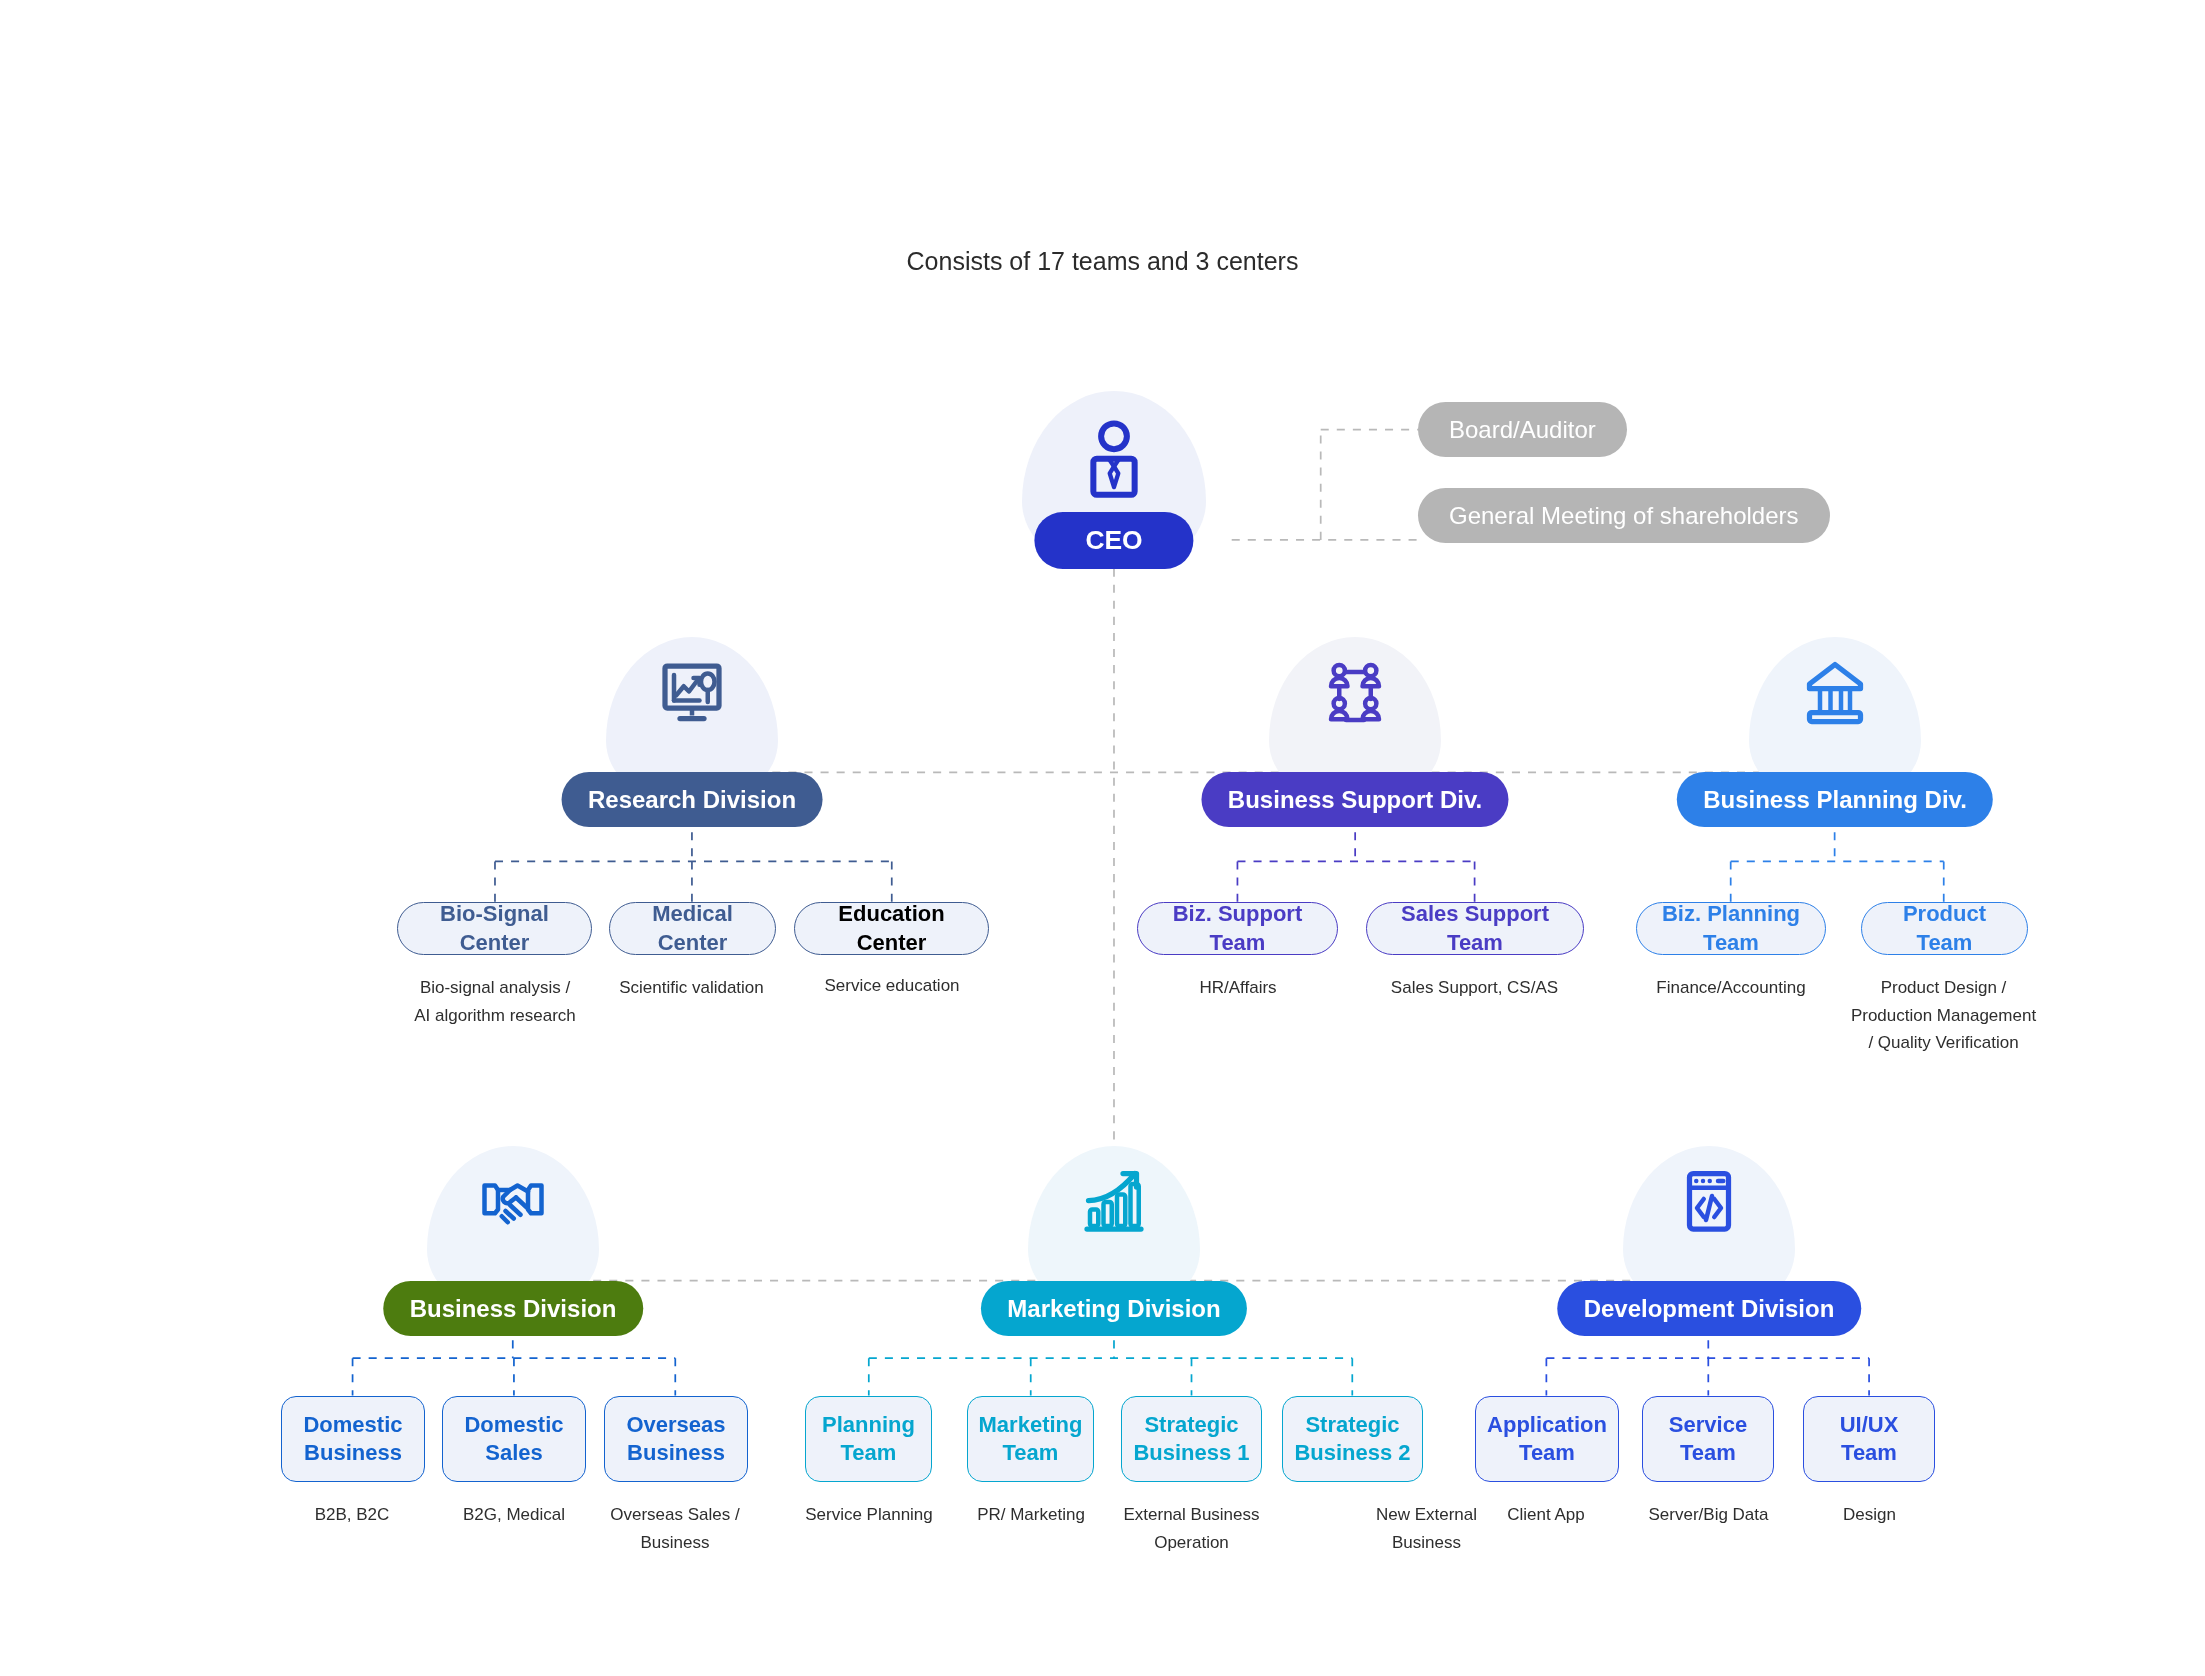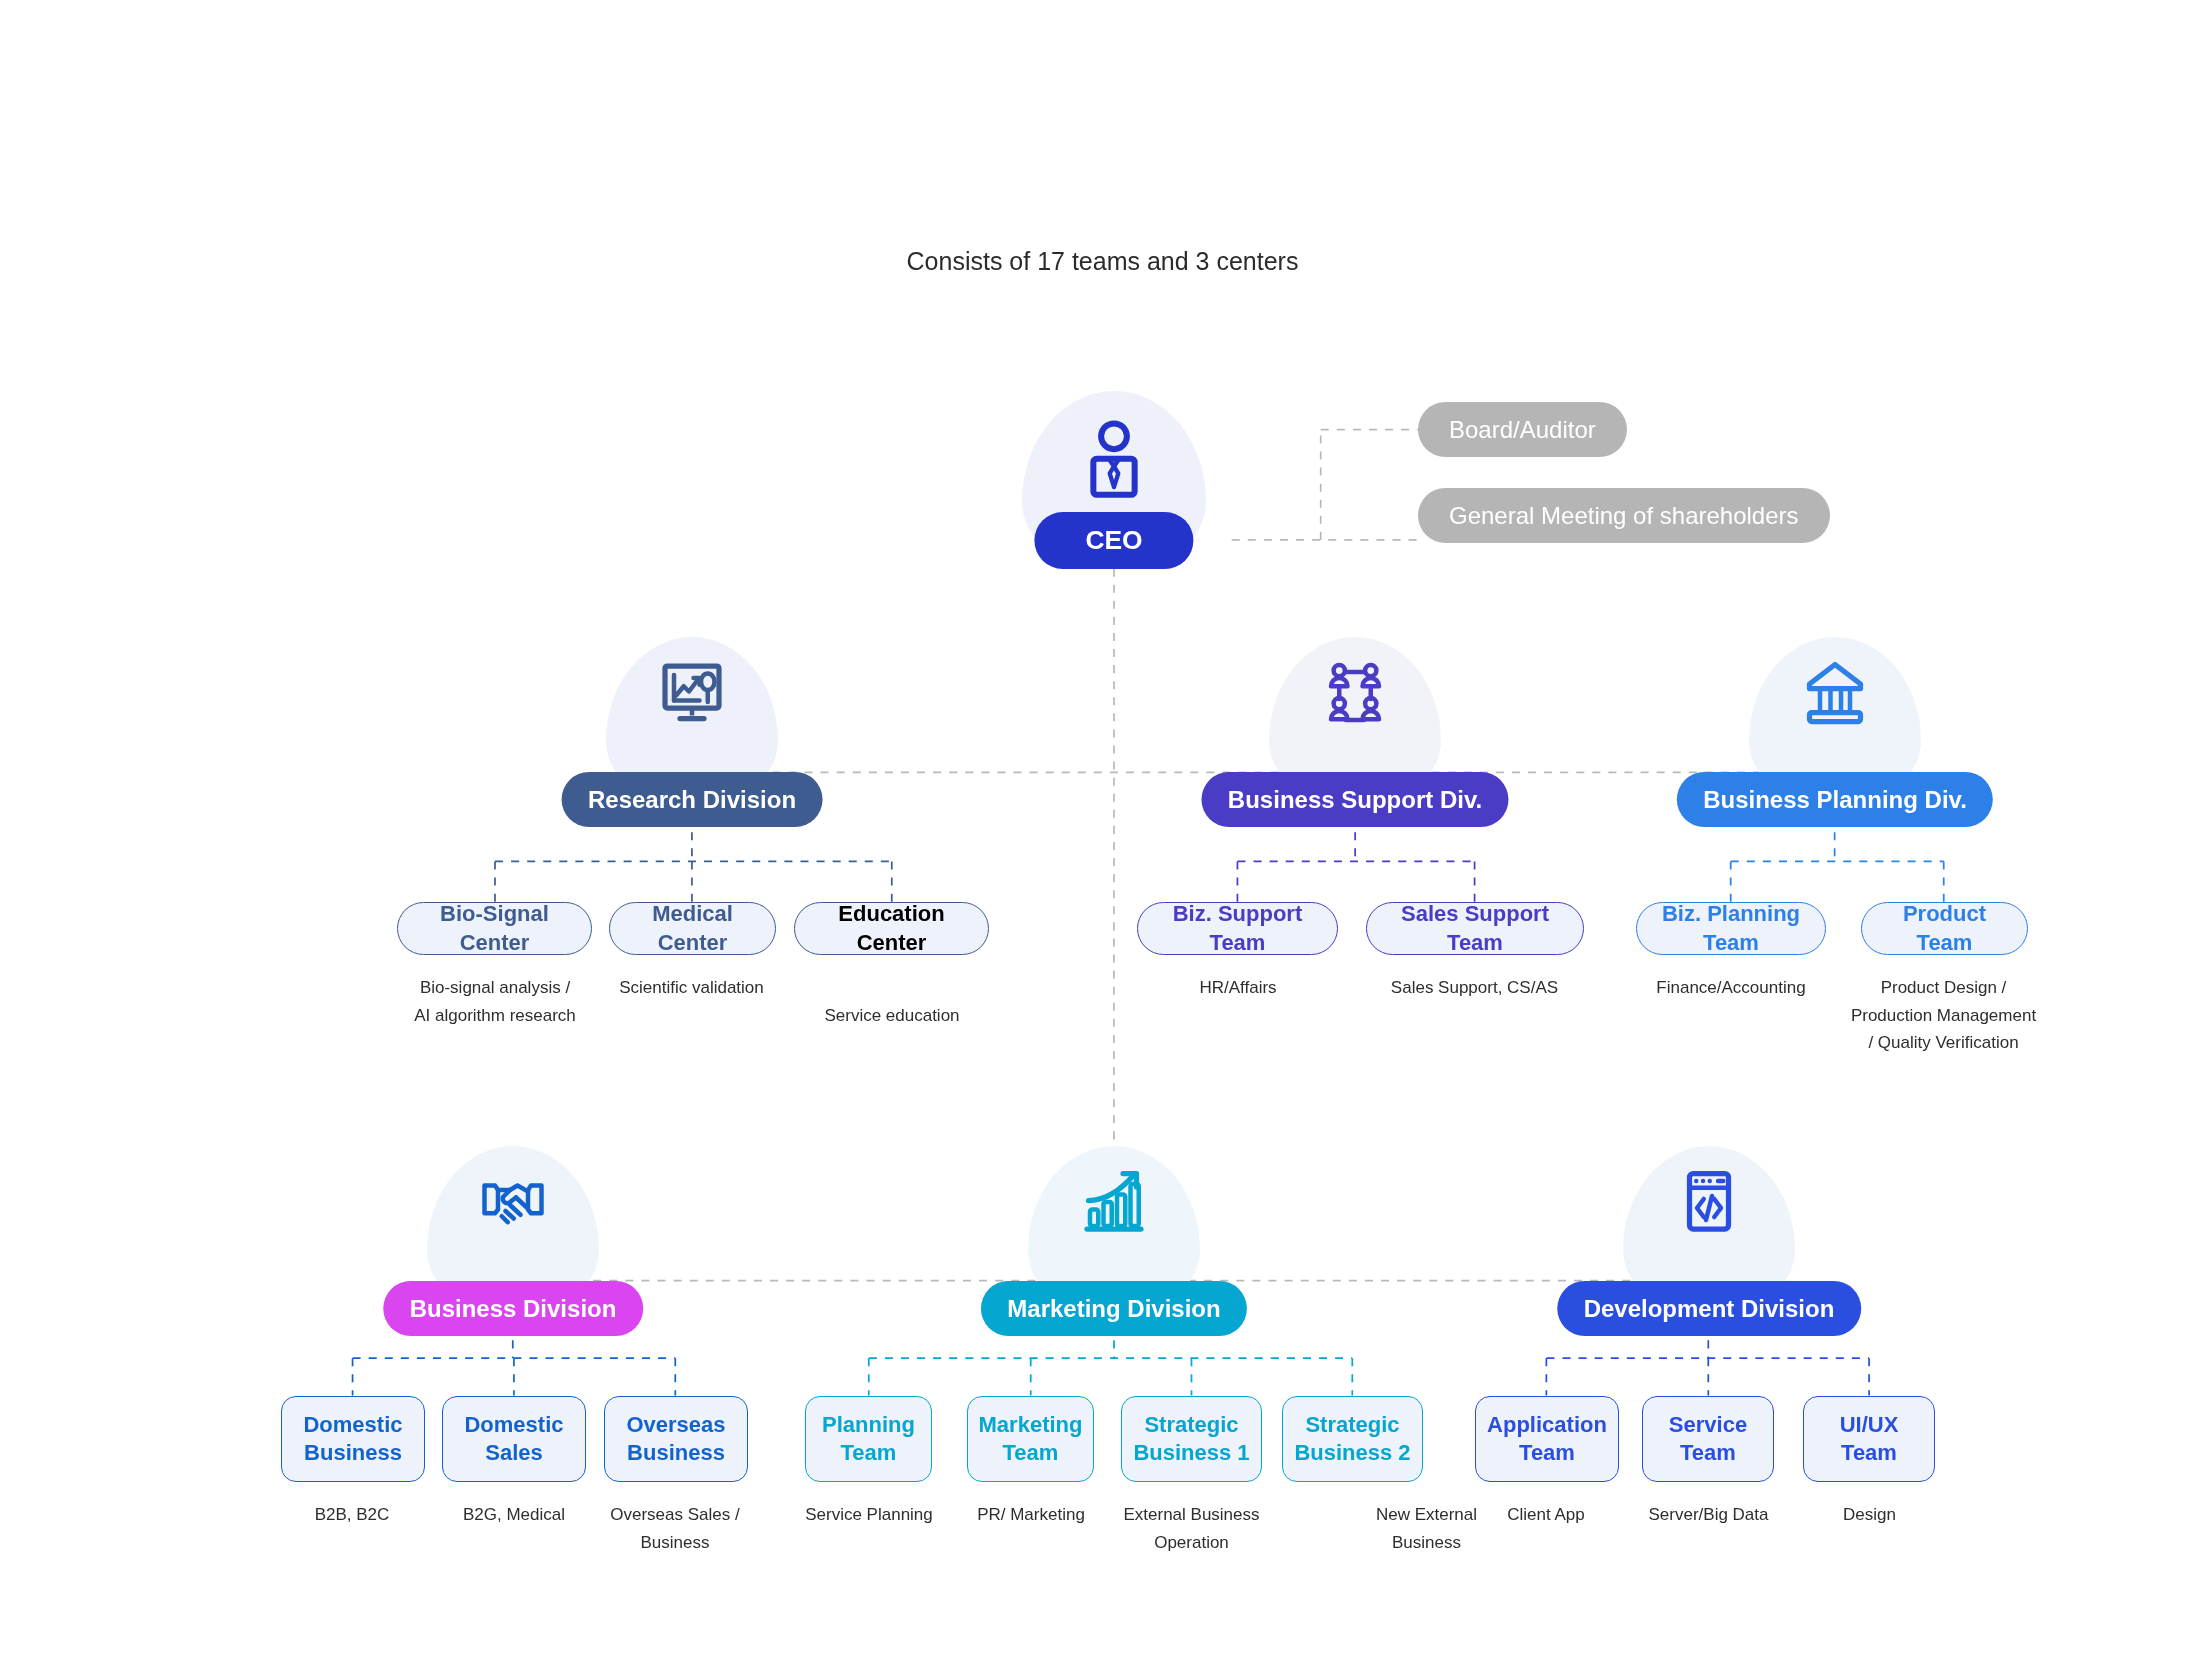--- a/index.html
+++ b/index.html
@@ -191,21 +191,21 @@
               <path d="M12 30 h14 l4 6 v26 l-4 5 h-14 z" fill="none" stroke="#1363cf" stroke-width="6" stroke-linejoin="round"></path>
       <path d="M88 30 h-14 l-4 6 v26 l4 5 h14 z" fill="none" stroke="#1363cf" stroke-width="6" stroke-linejoin="round"></path>
       <path d="M30 36 h16 l10 -6 l14 8" fill="none" stroke="#1363cf" stroke-width="6" stroke-linecap="round" stroke-linejoin="round"></path>
       <path d="M46 36 l-9 9 a6 6 0 0 0 8 8 l9 -7" fill="none" stroke="#1363cf" stroke-width="6" stroke-linecap="round" stroke-linejoin="round"></path>
       <path d="M54 46 l14 13" fill="none" stroke="#1363cf" stroke-width="6" stroke-linecap="round"></path>
       <path d="M46 56 l14 13" fill="none" stroke="#1363cf" stroke-width="6" stroke-linecap="round"></path>
       <path d="M40 64 l11 10" fill="none" stroke="#1363cf" stroke-width="6" stroke-linecap="round"></path>
       <path d="M35 71 l8 8" fill="none" stroke="#1363cf" stroke-width="6" stroke-linecap="round"></path>
             </svg></span>
         </div>
-        <div class="pill div-pill" style="background: #d946ef; top: 135px;">Business Division</div>
+        <div class="pill div-pill" style="background: #4d7c0f; top: 135px;">Business Division</div>
       </div>
       <div class="node" style="left: 1114px; top: 1146px; width: 0px;">
         <div class="halo sky" style="width: 172px; height: 167px; top: 0px;"></div>
         <div class="icon-wrap" style="top: 17px;">
           <span style="display: block;"><svg width="75" height="75" viewBox="0 0 100 100">
               <rect x="18" y="62" width="11" height="22" rx="3" fill="none" stroke="#05a6cf" stroke-width="6"></rect>
       <rect x="36" y="52" width="11" height="32" rx="3" fill="none" stroke="#05a6cf" stroke-width="6"></rect>
       <rect x="54" y="42" width="11" height="42" rx="3" fill="none" stroke="#05a6cf" stroke-width="6"></rect>
       <rect x="72" y="28" width="11" height="56" rx="3" fill="none" stroke="#05a6cf" stroke-width="6"></rect>
       <path d="M14 88 h72" stroke="#05a6cf" stroke-width="7" stroke-linecap="round"></path>
@@ -236,21 +236,21 @@
         <span>Bio-Signal Center</span>
       </div>
       <div class="caption" style="width: 270px; left: 360px; top: 974px;">Bio-signal analysis /<br>AI algorithm research</div>
       <div class="chip one" style="width: 167px; left: 609px; top: 902px; border-color: rgb(63, 92, 145); color: rgb(63, 92, 145);">
         <span>Medical Center</span>
       </div>
       <div class="caption" style="width: 241px; left: 571px; top: 974px;">Scientific validation</div>
       <div class="chip one" style="width: 195px; left: 794px; top: 902px; border-color: rgb(63, 92, 145); color: #000000;">
         <span>Education Center</span>
       </div>
-      <div class="caption" style="width: 270px; left: 757px; top: 1002px;">Service education</div>
+      <div class="caption" style="width: 270px; left: 757px; top: 972px;">Service education</div>
       <div class="chip one" style="width: 201px; left: 1137px; top: 902px; border-color: rgb(74, 60, 196); color: rgb(74, 60, 196);">
         <span>Biz. Support Team</span>
       </div>
       <div class="caption" style="width: 276px; left: 1100px; top: 974px;">HR/Affairs</div>
       <div class="chip one" style="width: 218px; left: 1366px; top: 902px; border-color: rgb(74, 60, 196); color: rgb(74, 60, 196);">
         <span>Sales Support Team</span>
       </div>
       <div class="caption" style="width: 293px; left: 1328px; top: 974px;">Sales Support, CS/AS</div>
       <div class="chip one" style="width: 190px; left: 1636px; top: 902px; border-color: rgb(45, 128, 232); color: rgb(45, 128, 232);">
         <span>Biz. Planning Team</span>

